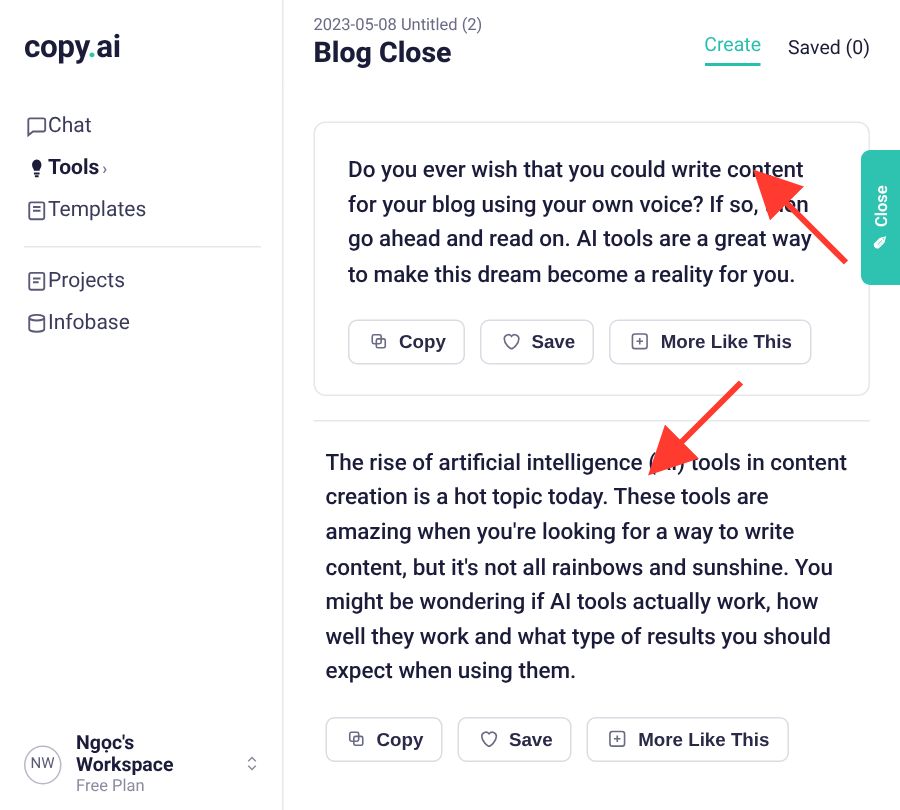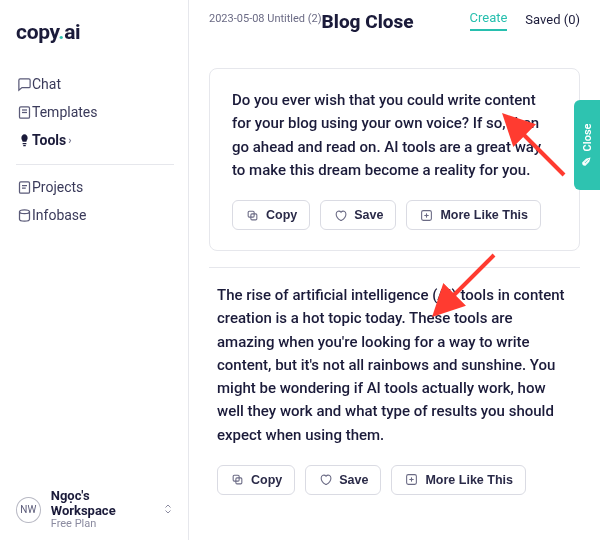--- a/index.html
+++ b/index.html
@@ -20,21 +20,21 @@
   .invite { border: 1px solid #dadbe3; border-radius: 6px; font-size: 12px; padding: 7px 10px; display: flex; align-items: center; gap: 6px; color: #2a2a48; cursor: pointer; width: fit-content; margin-bottom: 14px; }
   .workspace-row { display: flex; align-items: center; gap: 10px; }
   .ws-avatar { width: 26px; height: 26px; border-radius: 50%; border: 1.5px solid #b8b9c4; display: flex; align-items: center; justify-content: center; font-size: 10px; color: #5a5a78; }
   .ws-text { display: flex; flex-direction: column; line-height: 1.1; }
   .ws-name { font-size: 13px; font-weight: 700; color: #1b1b3a; }
   .ws-plan { font-size: 11px; color: #8b8ba0; }
   .ws-chev { margin-left: auto; color: #8b8ba0; }
   
   .main { flex: 1; display: flex; flex-direction: column; overflow: hidden; position: relative; }
   .header { padding: 10px 20px 8px; display: flex; align-items: flex-end; border-bottom: 1px solid #fff; }
-  .crumbs { display: flex; }
+  .crumbs { display: flex; flex-direction: column; }
   .breadcrumb { font-size: 11px; color: #6b6b85; margin-bottom: 2px; }
   .page-title { font-size: 19px; font-weight: 800; color: #1b1b3a; line-height: 1.1; }
   .tabs { margin-left: auto; display: flex; gap: 18px; font-size: 13px; align-items: flex-end; padding-bottom: 2px; }
   .tab { cursor: pointer; padding-bottom: 4px; font-weight: 400; color: #1b1b3a; }
   .tab.active { color: #27bfae; border-bottom: 2px solid #27bfae; }
   .content { flex: 1; overflow-y: auto; padding: 14px 20px 24px; }
   .card { border: 1px solid #e6e7ec; border-radius: 8px; padding: 20px 22px; margin: 12px 0; background: #fff; }
   .card-text { font-size: 15px; line-height: 1.55; color: #1b1b3a; font-weight: 500; margin-bottom: 18px; }
   .actions { display: flex; flex-wrap: wrap; gap: 10px; align-items: center; }
   .btn { border: 1px solid #dadbe3; border-radius: 6px; background: #fff; font-size: 12.5px; color: #2a2a48; padding: 7px 12px; display: inline-flex; align-items: center; gap: 7px; cursor: pointer; font-weight: 600; }
@@ -63,38 +63,38 @@
     </div>
     <nav class="nav">
       <div class="nav-item">
         <span class="ic">
           <svg width="15" height="15" viewBox="0 0 24 24" fill="none" stroke="currentColor" stroke-width="2">
               <path d="M21 15a2 2 0 0 1-2 2H8l-5 4V5a2 2 0 0 1 2-2h14a2 2 0 0 1 2 2z"></path>
             </svg>
         </span>
         <span>Chat</span>
       </div>
+      <div class="nav-item active">
+        <span class="ic">
+          <svg width="15" height="15" viewBox="0 0 24 24" fill="currentColor">
+              <path d="M12 2 C9 2 7 5 7 8 C7 11 9 12 9 14 L15 14 C15 12 17 11 17 8 C17 5 15 2 12 2 Z M9 16 h6 v2 h-6 z M10 19 h4 v2 h-4 z"></path>
+            </svg>
+        </span>
+        <span>Tools</span>
+        <span class="chev">›</span>
+      </div>
       <div class="nav-item">
         <span class="ic">
           <svg width="15" height="15" viewBox="0 0 24 24" fill="none" stroke="currentColor" stroke-width="2">
               <rect x="4" y="3" width="16" height="18" rx="2"></rect>
               <line x1="8" y1="8" x2="16" y2="8"></line>
               <line x1="8" y1="12" x2="16" y2="12"></line>
             </svg>
         </span>
         <span>Templates</span>
-      </div>
-      <div class="nav-item active">
-        <span class="ic">
-          <svg width="15" height="15" viewBox="0 0 24 24" fill="currentColor">
-              <path d="M12 2 C9 2 7 5 7 8 C7 11 9 12 9 14 L15 14 C15 12 17 11 17 8 C17 5 15 2 12 2 Z M9 16 h6 v2 h-6 z M10 19 h4 v2 h-4 z"></path>
-            </svg>
-        </span>
-        <span>Tools</span>
-        <span class="chev">›</span>
       </div>
       <div class="divider"></div>
       <div class="nav-item">
         <span class="ic">
           <svg width="15" height="15" viewBox="0 0 24 24" fill="none" stroke="currentColor" stroke-width="2">
               <rect x="4" y="3" width="16" height="18" rx="2"></rect>
               <line x1="8" y1="9" x2="16" y2="9"></line>
               <line x1="8" y1="13" x2="14" y2="13"></line>
             </svg>
         </span>

